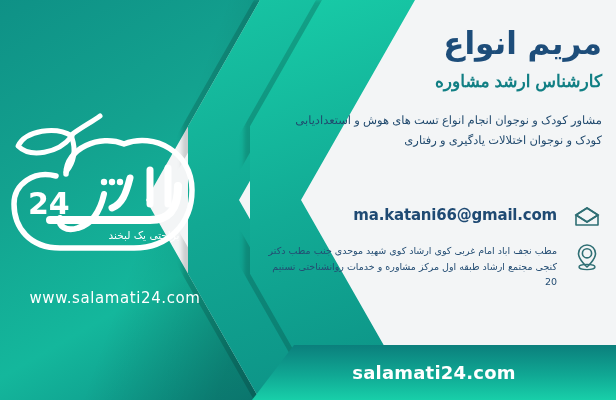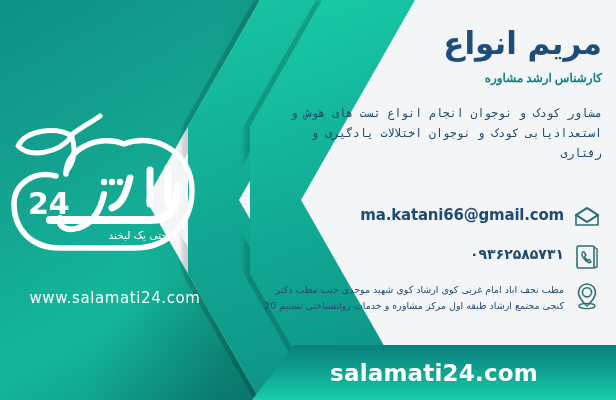--- a/index.html
+++ b/index.html
@@ -44,21 +44,21 @@
   .chev-shadow.s2{left:244px;clip-path:polygon(24% 0, 31% 0, -7% 50%, 31% 100%, 24% 100%, -14% 50%);}
 
   
   .bottombar{
     position:absolute;left:252px;bottom:0;width:364px;height:55px;
     background:linear-gradient(180deg,#0b7f7c 0%,#10a894 55%,#18cfa9 100%);
     clip-path:polygon(42px 0, 100% 0, 100% 100%, 0 100%);
     display:flex;align-items:center;justify-content:center;
   }
   .bottombar-text{
-    color:#ffffff;font-size:23px;font-weight:bold;letter-spacing:.2px;
+    color:#ffffff;font-size:18px;font-weight:bold;letter-spacing:.2px;
     font-family:"DejaVu Sans","Liberation Sans",sans-serif;
   }
 
   
   .logo{position:absolute;left:0;top:108px;width:230px;height:170px;}
   .logo svg{display:block;}
   .logo-url{
     position:absolute;left:0;top:146px;width:230px;text-align:center;
     color:#ffffff;font-size:15px;letter-spacing:.6px;
     font-family:"DejaVu Sans","Liberation Sans",sans-serif;
@@ -69,35 +69,35 @@
   .content{
     position:absolute;right:14px;top:26px;width:330px;
     direction:rtl;text-align:right;
   }
   .name{
     color:#1d4d7a;font-size:31px;font-weight:bold;line-height:1.1;
     margin:0 0 11px 0;
     font-family:"DejaVu Sans","Liberation Sans",sans-serif;
   }
   .role{
-    color:#117f84;font-size:12px;font-weight:bold;margin:0 0 18px 0;
-    font-family:Liberation Serif, serif;
+    color:#117f84;font-size:17px;font-weight:bold;margin:0 0 18px 0;
+    font-family:Liberation Sans, sans-serif;
   }
   .desc{
     color:#214a6e;font-size:11.5px;line-height:1.75;margin:0;
-    font-family:Liberation Mono, monospace;
+    font-family:Liberation Sans, sans-serif;
   }
 
   
   .contacts{
     position:absolute;right:14px;top:203px;width:340px;direction:rtl;
   }
   .crow{
     display:flex;align-items:flex-start;justify-content:flex-end;
-    gap:8px;margin-bottom:9px;
+    gap:15px;margin-bottom:9px;
   }
   .cicon{flex:0 0 30px;width:30px;height:30px;display:flex;align-items:center;justify-content:center;}
   .cicon svg{display:block;}
   .ctext{
     flex:1;text-align:right;color:#1f4a73;
     font-family:"DejaVu Sans","Liberation Sans",sans-serif;
   }
   .ctext.email{
     font-size:15px;font-weight:bold;direction:ltr;text-align:right;
     padding-top:3px;letter-spacing:-.2px;
@@ -158,31 +158,20 @@
       <span class="cicon">
         <svg width="28" height="24" viewBox="0 0 28 24" fill="none">
           <path d="M3 19 L3 9 L14 2 L25 9 L25 19 Z" stroke="#2f6f74" stroke-width="1.6" fill="none" stroke-linejoin="round"></path>
           <path d="M3 9 L14 16 L25 9" stroke="#2f6f74" stroke-width="1.6" fill="none" stroke-linejoin="round"></path>
           <path d="M14 2 L25 9 L14 16 L3 9 Z" stroke="#2f6f74" stroke-width="1.6" fill="none"></path>
         </svg>
       </span>
       <span class="ctext email">ma.katani66@gmail.com</span>
     </div>
 
-    <div class="crow">
-      <span class="cicon">
-        <svg width="26" height="28" viewBox="0 0 26 28" fill="none">
-          <rect x="3" y="3" width="17" height="22" rx="1.5" stroke="#2f6f74" stroke-width="1.6" fill="none"></rect>
-          <path d="M20 4 L23 6 L23 24 L20 25" stroke="#2f6f74" stroke-width="1.4" fill="none"></path>
-          <path d="M8.5 9 C7.5 11, 8.5 14.5, 11 17 C13.5 19.5, 16 20, 17 19
-                   L15.5 16.5 L13.5 17.5 C12.5 16.5, 11 15, 10.5 13.5 L12 12 L10 9 Z" stroke="#2f6f74" stroke-width="1.4" fill="none" stroke-linejoin="round"></path>
-        </svg>
-      </span>
-      <span class="ctext phone">۰۹۳۶۲۵۸۵۷۳۱</span>
-    </div>
 
     <div class="crow">
       <span class="cicon">
         <svg width="28" height="30" viewBox="0 0 28 30" fill="none">
           <path d="M14 3 C9.3 3, 5.5 6.8, 5.5 11.5 C5.5 17.5, 14 25, 14 25
                    C14 25, 22.5 17.5, 22.5 11.5 C22.5 6.8, 18.7 3, 14 3 Z" stroke="#2f6f74" stroke-width="1.6" fill="none"></path>
           <circle cx="14" cy="11.3" r="4.6" stroke="#2f6f74" stroke-width="1.6" fill="none"></circle>
           <ellipse cx="14" cy="25" rx="8" ry="2.6" stroke="#2f6f74" stroke-width="1.4" fill="none"></ellipse>
         </svg>
       </span>

